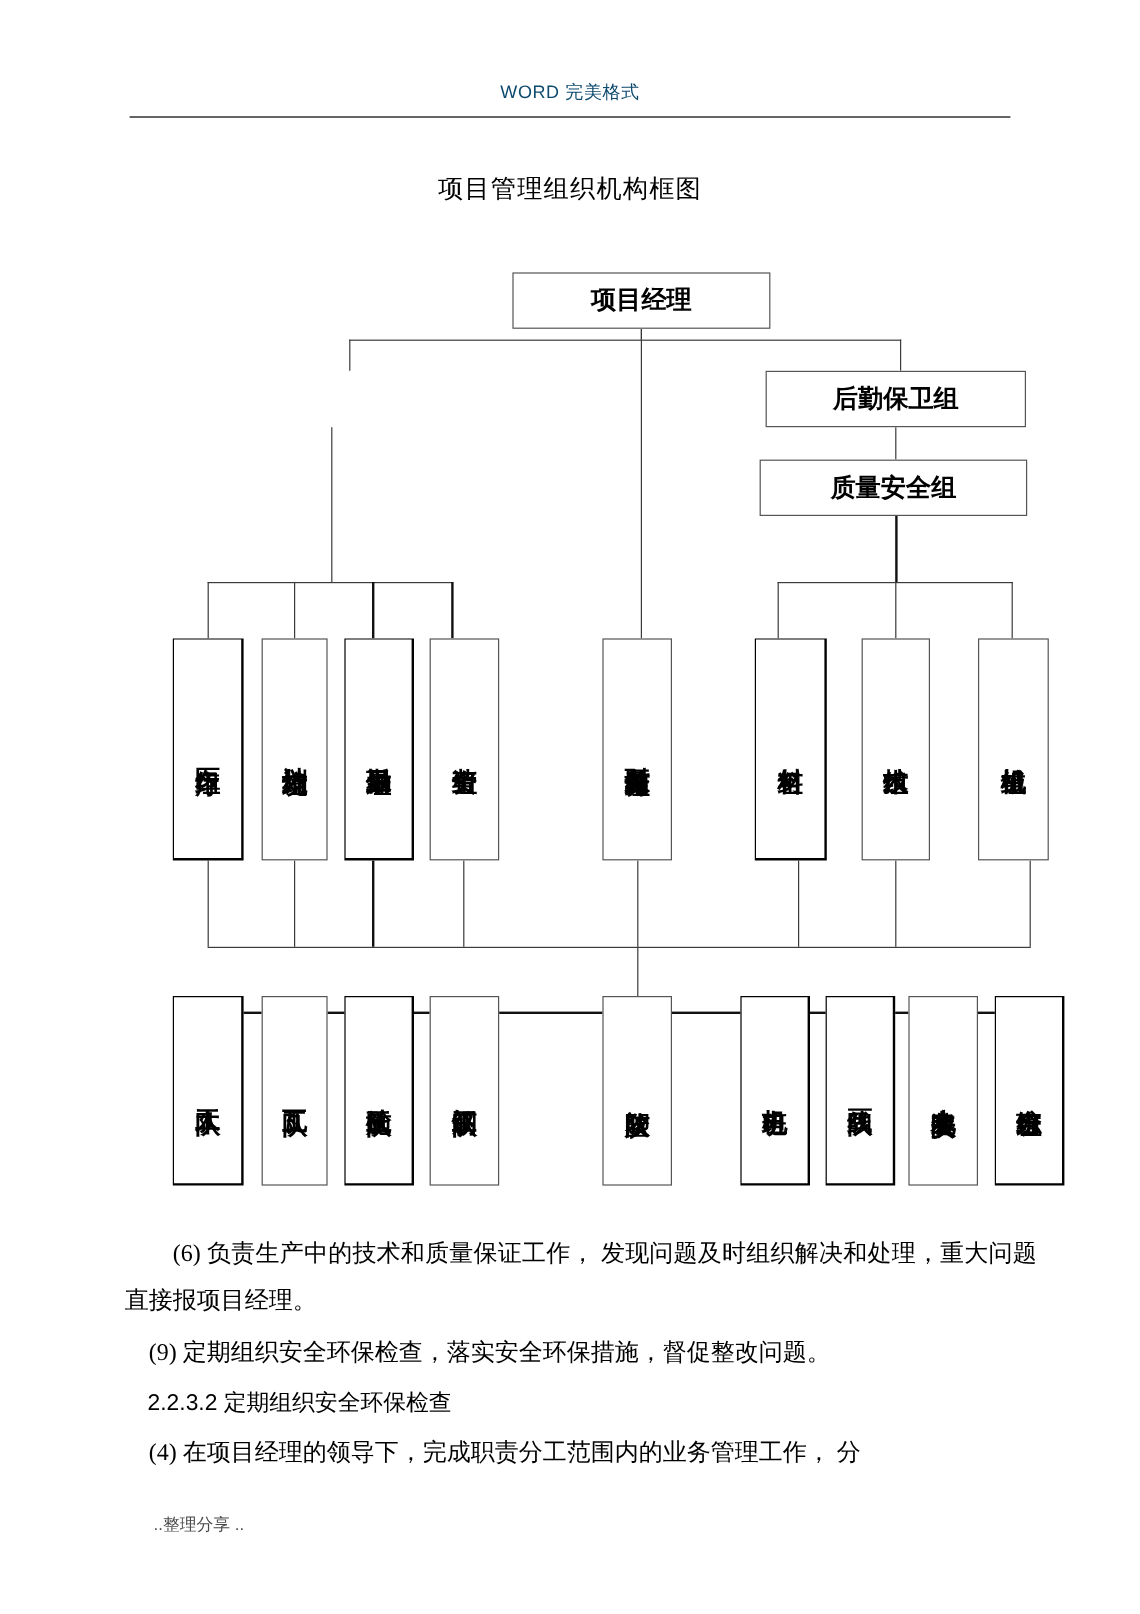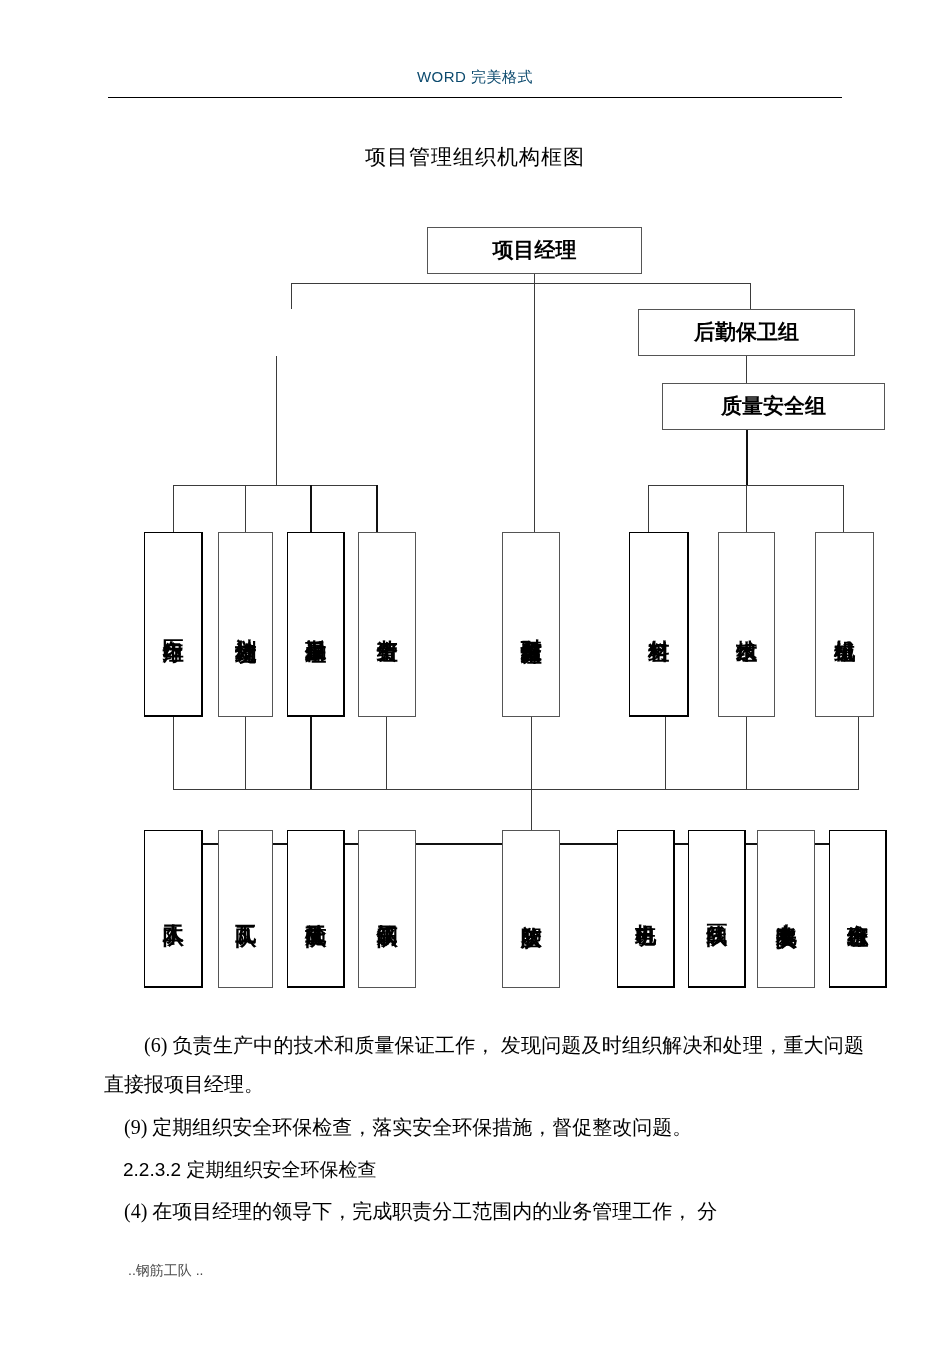--- a/index.html
+++ b/index.html
@@ -161,21 +161,21 @@
     <div class="v-line" style="left:291px; top:283px; height:26px;"></div>
     <div class="v-line" style="left:750px; top:283px; height:26px;"></div>
 
 
     <div class="box" style="left:638px; top:309px; width:217px; height:47px;">
       <span class="lbl">后勤保卫组</span>
     </div>
 
     <div class="v-line" style="left:746px; top:356px; height:27px;"></div>
 
-    <div class="box" style="left:662px; top:383px; width:223px; height:47px;">
+    <div class="box" style="left:633px; top:383px; width:223px; height:47px;">
       <span class="lbl">质量安全组</span>
     </div>
 
     <div class="v-line" style="left:276px; top:356px; height:129px;"></div>
     <div class="v-line thick" style="left:746px; top:430px; height:55px;"></div>
     <div class="v-line" style="left:534px; top:274px; height:258px;"></div>
 
     <div class="h-line" style="left:173px; top:485px; width:204px;"></div>
     <div class="v-line" style="left:173px; top:485px; height:47px;"></div>
     <div class="v-line" style="left:245px; top:485px; height:47px;"></div>
@@ -271,15 +271,15 @@
 
   </div>
 
   <div class="body-text">
     <p class="para-indent">(6) 负责生产中的技术和质量保证工作， 发现问题及时组织解决和处理，重大问题直接报项目经理。</p>
     <p class="para-hang">(9) 定期组织安全环保检查，落实安全环保措施，督促整改问题。</p>
     <p class="para-hang heading-num">2.2.3.2 定期组织安全环保检查</p>
     <p class="para-hang">(4) 在项目经理的领导下，完成职责分工范围内的业务管理工作， 分</p>
   </div>
 
-  <div class="footer">..钢筋工队 ..</div>
+  <div class="footer">..整理分享 ..</div>
 
 </div>
 
 </body></html>

